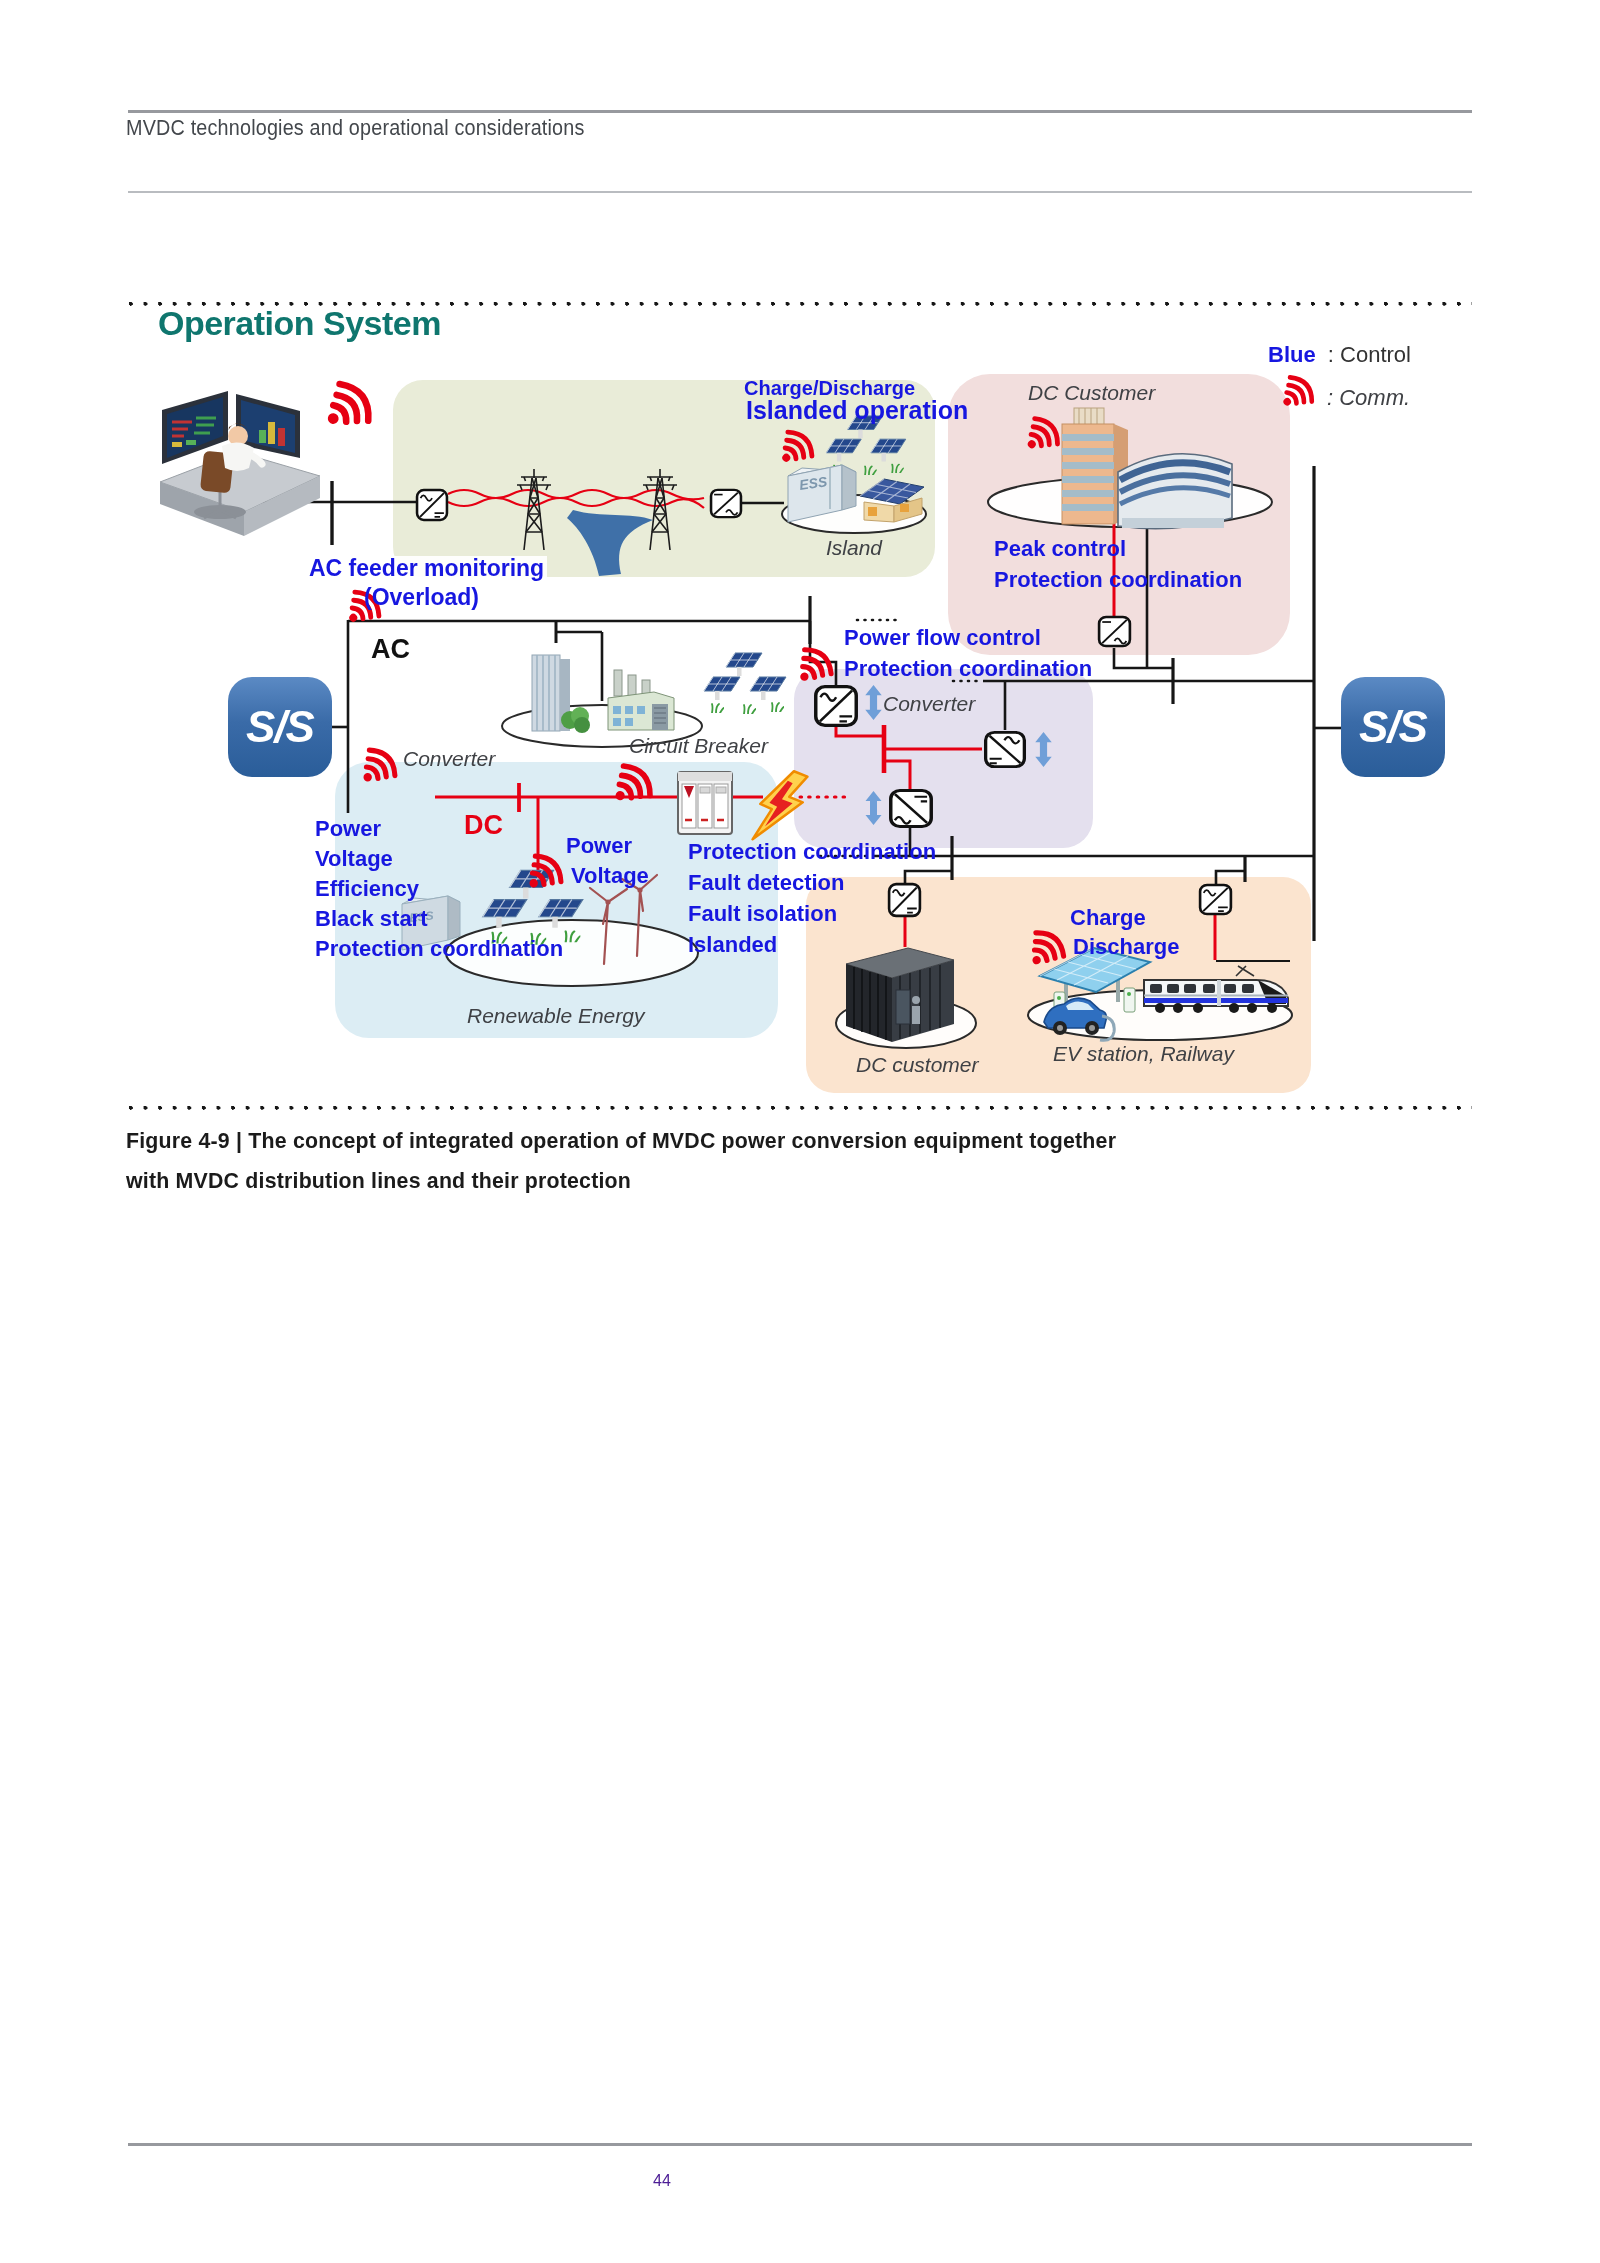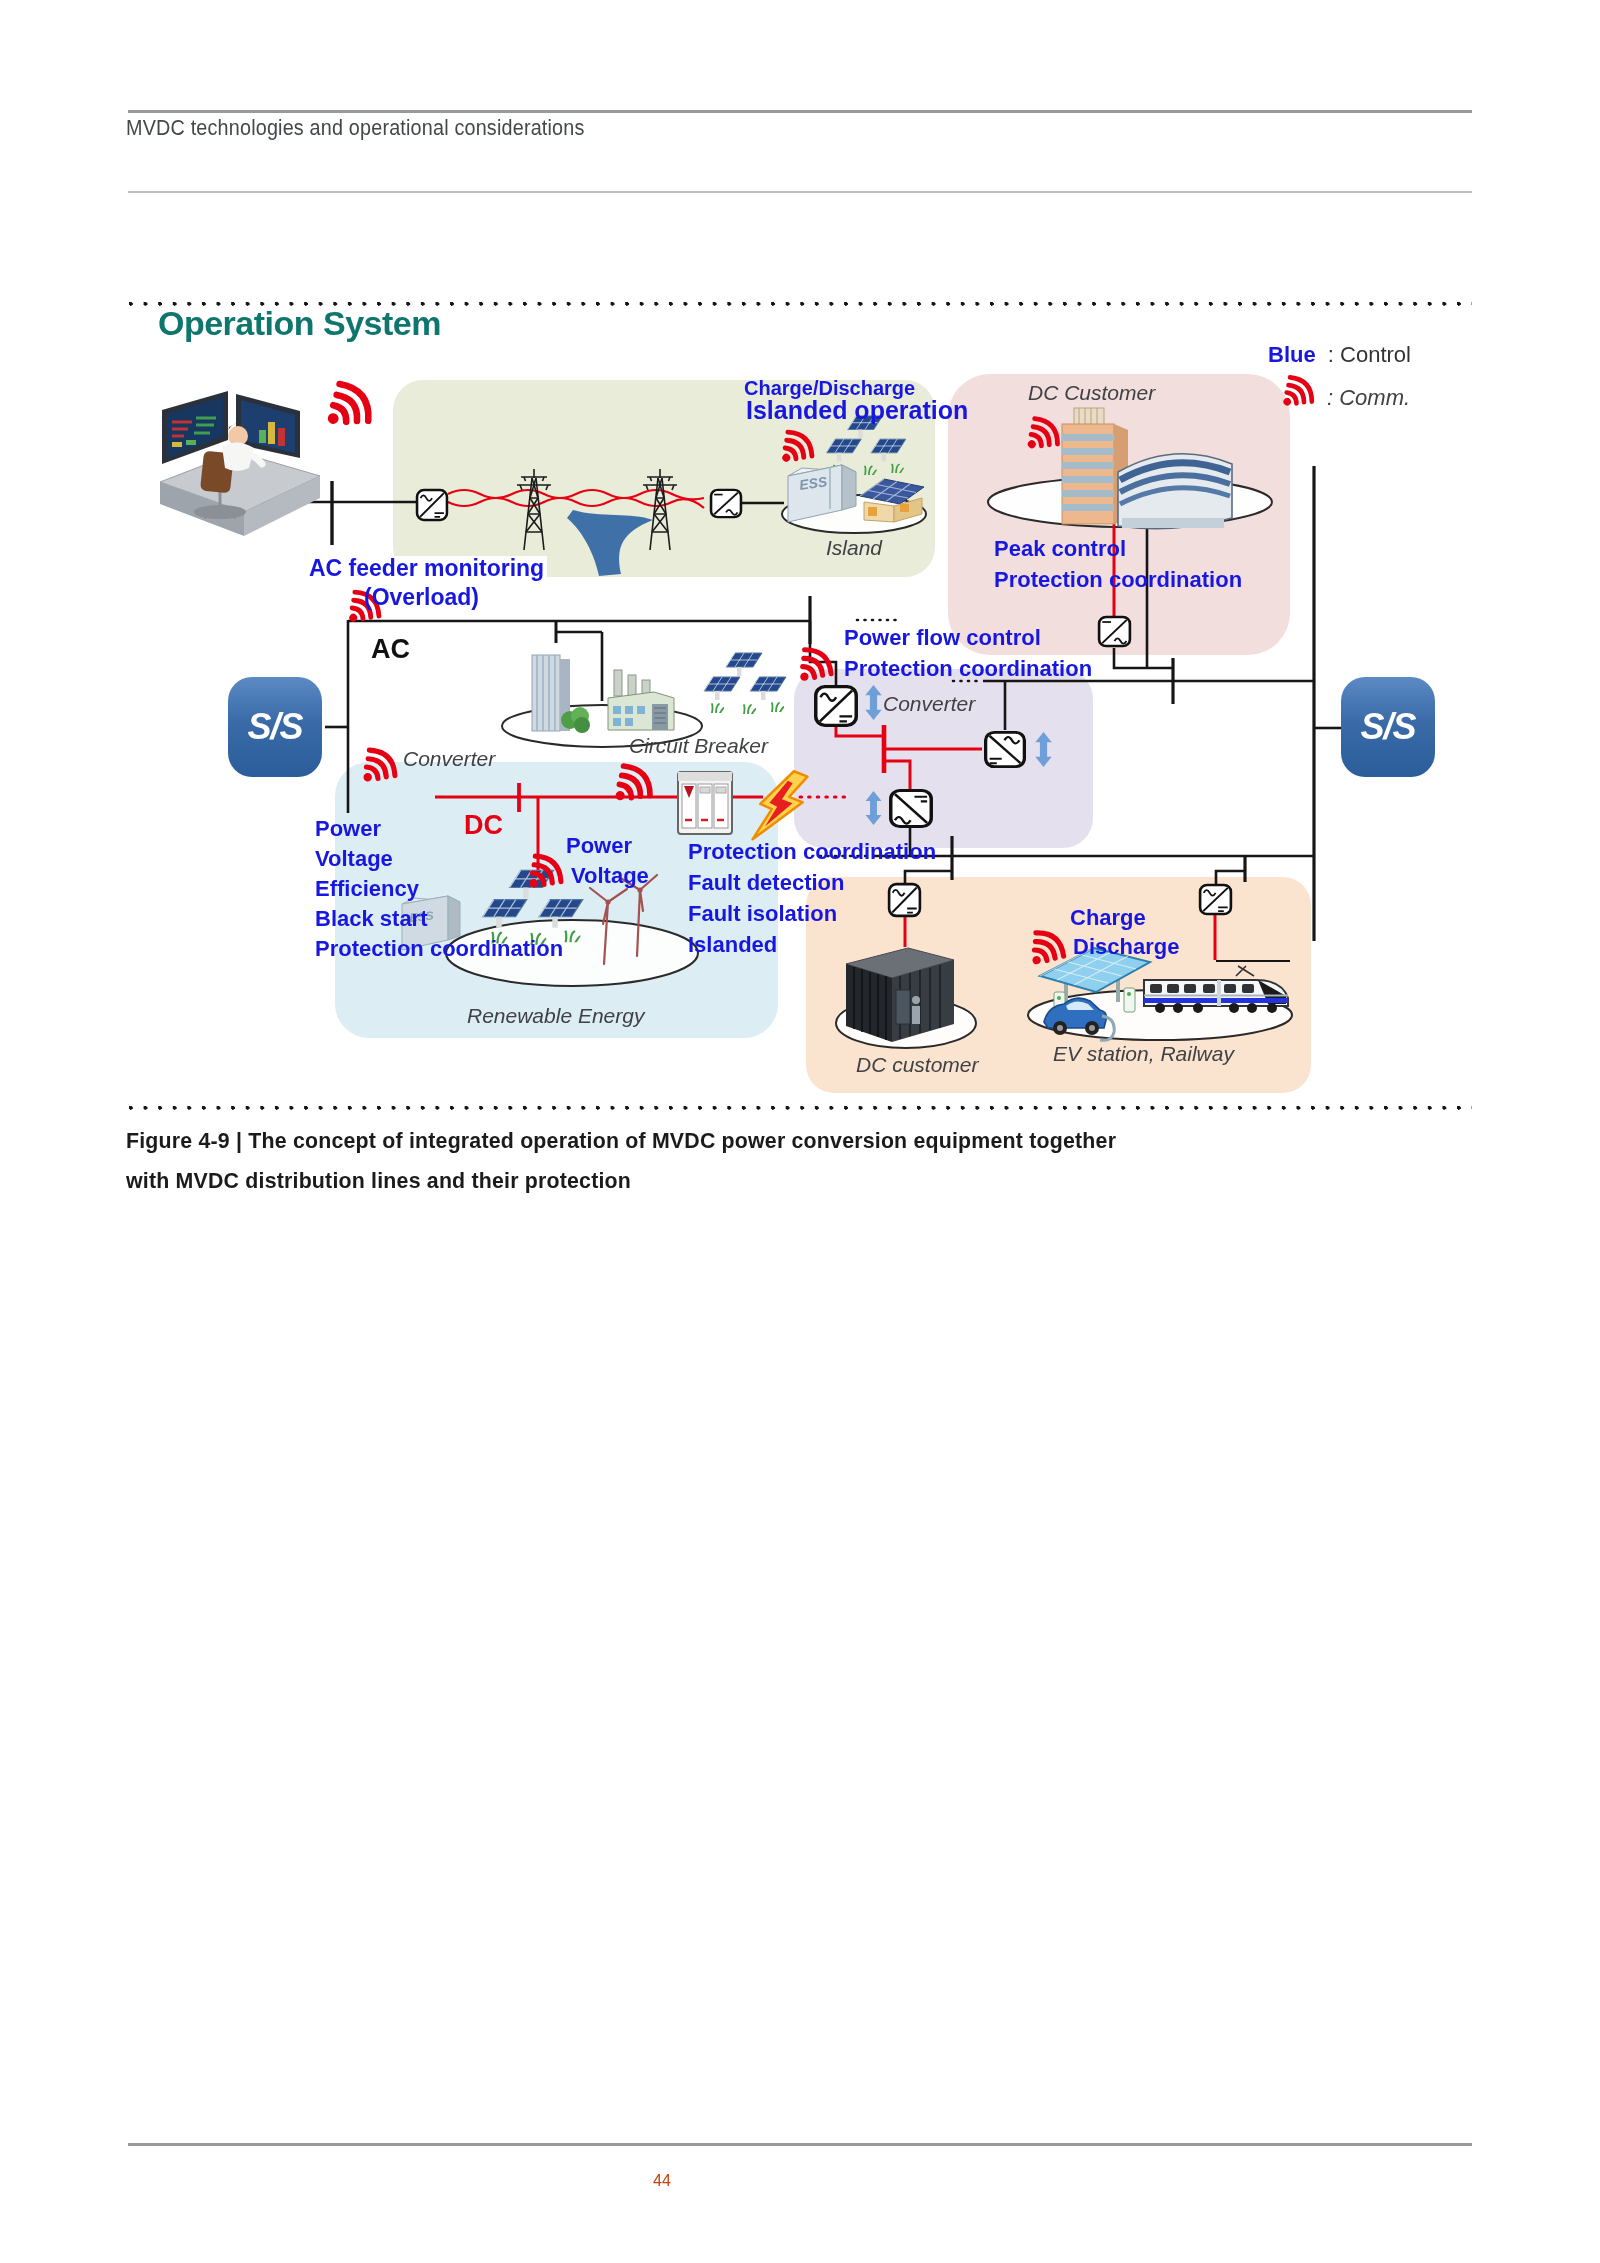--- a/index.html
+++ b/index.html
@@ -10,30 +10,30 @@
   .dots{position:absolute;left:128px;width:1344px;height:6px;
         background-image:radial-gradient(circle 2.1px at 2.6px 2.6px,#161616 97%,transparent 100%);
         background-size:14.6px 6px;background-repeat:repeat-x;}
   .lb{position:absolute;white-space:nowrap;line-height:1.12;}
   .blue{color:#1717e0;font-weight:700;font-size:22px;}
   .gray{color:#3f4145;font-size:21px;font-style:italic;}
   .stack{line-height:30px;}
   .whbg{background:rgba(255,255,255,.92);padding:0 3px;}
   .wifi,.conv,.arr{position:absolute;}
   .region{position:absolute;}
-  .ss{position:absolute;width:94px;height:100px;border-radius:24px;
+  .ss{position:absolute;width:104px;height:100px;border-radius:24px;
       background:linear-gradient(180deg,#5b8ac4 0%,#3a6ba8 45%,#2a5d99 100%);
-      color:#fff;font-weight:700;font-style:italic;font-size:36px;
+      color:#fff;font-weight:700;font-style:italic;font-size:44px;
       display:flex;align-items:center;justify-content:center;letter-spacing:-1px;text-align:center;}
   .header-txt{position:absolute;left:126px;top:116px;font-size:21.5px;color:#43474c;
       letter-spacing:.2px;transform:scaleX(.92);transform-origin:left;}
   .cap{position:absolute;left:126px;font-size:22px;font-weight:700;color:#1b1b1b;
       letter-spacing:.2px;transform:scaleX(.97);transform-origin:left;white-space:nowrap;}
   .pagenum{position:absolute;left:0;top:2172px;width:1324px;text-align:center;
-      font-size:16px;color:#c2410c;}
+      font-size:16px;color:#4c1d95;}
   svg{display:block;overflow:visible;}
 </style>
 </head>
 <body>
 
 <svg width="0" height="0" style="position:absolute">
   <defs>
     <symbol id="sym-wifi" viewBox="0 0 40 36">
       <g fill="none" stroke="#e60013" stroke-width="4.4" stroke-linecap="round">
         <path d="M13 25 Q20 19 27 25"></path>

